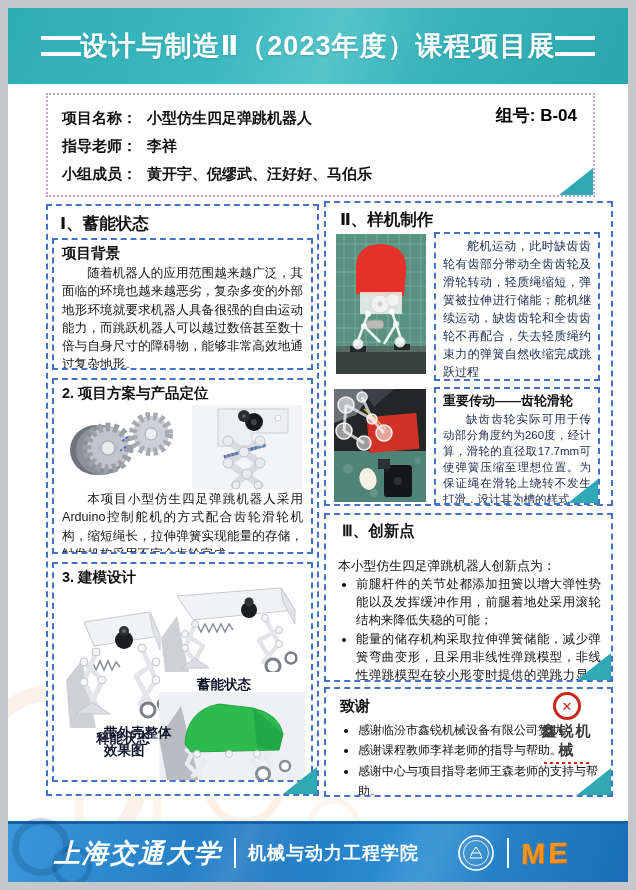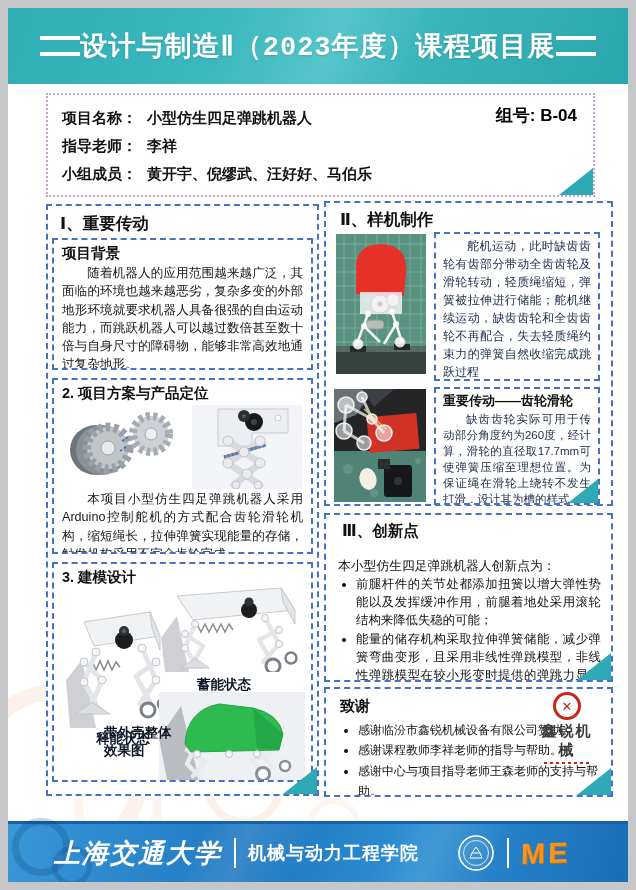--- a/index.html
+++ b/index.html
@@ -15,21 +15,21 @@
   .wm{position:absolute;border-radius:50%;pointer-events:none;}
   .wm1{left:-42px;top:676px;width:150px;height:150px;border:16px solid rgba(246,205,175,.25);}
   .wm2{left:66px;top:756px;width:70px;height:70px;border:9px solid rgba(246,205,175,.22);}
   .wm3{left:196px;top:738px;width:64px;height:64px;border:8px solid rgba(244,196,160,.25);}
   .wm4{left:300px;top:790px;width:40px;height:40px;border:6px solid rgba(246,205,175,.2);}
 
   
   .hdr{
     position:absolute;left:0;top:0;width:620px;height:76px;
     background:linear-gradient(110deg,#2fadb5 0%,#3cb8bf 35%,#55c5ca 52%,#3ab5bc 66%,#2aa6ae 100%);
-    display:flex;align-items:center;justify-content:center;gap:0;font-family:Liberation Mono, monospace;
+    display:flex;align-items:center;justify-content:center;gap:0;
   }
   .hdr-title{color:#fff;font-size:27px;font-weight:bold;letter-spacing:1px;margin:0;text-shadow:0 1px 2px rgba(0,0,0,.15);}
   .flank{width:40px;height:12px;border-top:4px solid #fff;border-bottom:4px solid #fff;}
 
   
   .info{
     position:absolute;left:38px;top:85px;width:549px;height:104px;
     border:2px dotted #c9a2c9;background:#fff;box-sizing:border-box;padding:9px 0 0 14px;
   }
   .info-row{font-size:15px;font-weight:bold;line-height:28px;white-space:nowrap;}
@@ -70,21 +70,21 @@
   .motion{position:absolute;left:108px;top:29px;width:166px;height:149px;padding:3px 7px;overflow:hidden;}
   .motion h3{font-size:14px;font-weight:bold;margin:0;}
   .motion p{font-size:12px;line-height:1.5;text-align:justify;text-indent:2em;margin:0;color:#1c2a4a;}
   .photo2{position:absolute;left:8px;top:186px;}
   .trans{position:absolute;left:108px;top:184px;width:166px;height:118px;padding:3px 7px;overflow:hidden;}
   .trans h3{font-size:13px;font-weight:bold;margin:0;}
   .trans p{font-size:11.5px;line-height:1.4;text-align:justify;text-indent:2em;margin:1px 0 0 0;color:#1c2a4a;}
   .trans .tri{border-left-width:30px;border-bottom-width:24px;}
 
   .sec3{position:relative;height:169px;margin-top:7px;padding:4px 10px;overflow:hidden;}
-  .sec3 h2.sec{font-size:15.5px;margin:2px 0 4px 6px;}
+  .sec3 h2.sec{font-size:15.5px;margin:2px 0 4px 6px;font-family:Liberation Serif, serif;}
   .sec3 .intro{font-size:12.8px;margin:16px 0 1px 2px;}
   .sec3 ul{margin:0;padding-left:20px;}
   .sec3 li{font-size:12.4px;line-height:1.45;text-align:justify;margin:0 0 1px 0;}
 
   .thanks{position:relative;height:110px;margin-top:5px;padding:4px 10px;overflow:hidden;}
   .thanks h2.sec{font-size:15px;margin:4px 0 2px 4px;}
   .thanks ul{margin:4px 0 0 0;padding-left:22px;}
   .thanks li{font-size:12px;line-height:1.7;}
   .sponsor{position:absolute;right:12px;top:3px;width:64px;text-align:center;}
   .sponsor-ring{width:22px;height:22px;border:3px solid #c9251c;border-radius:50%;margin:0 auto;
@@ -137,21 +137,21 @@
       <span class="lab">指导老师：</span><span class="val">李祥</span>
     </div>
     <div class="info-row">
       <span class="lab">小组成员：</span><span class="val">黄开宇、倪缪武、汪好好、马伯乐</span>
     </div>
     <div class="group-no">组号: B-04</div>
     <div class="tri"></div>
   </section>
 
   <section class="col-left dash">
-    <h2 class="sec">Ⅰ、重要传动</h2>
+    <h2 class="sec">Ⅰ、蓄能状态</h2>
 
     <div class="inbox dash bg-box">
       <h3 class="sub">项目背景</h3>
       <p class="body">随着机器人的应用范围越来越广泛，其面临的环境也越来越恶劣，复杂多变的外部地形环境就要求机器人具备很强的自由运动能力，而跳跃机器人可以越过数倍甚至数十倍与自身尺寸的障碍物，能够非常高效地通过复杂地形。</p>
     </div>
 
     <div class="inbox dash plan-box">
       <h3 class="sub">2. 项目方案与产品定位</h3>
       <div class="imgrow">
         <svg width="118" height="84" viewBox="0 0 118 84">

